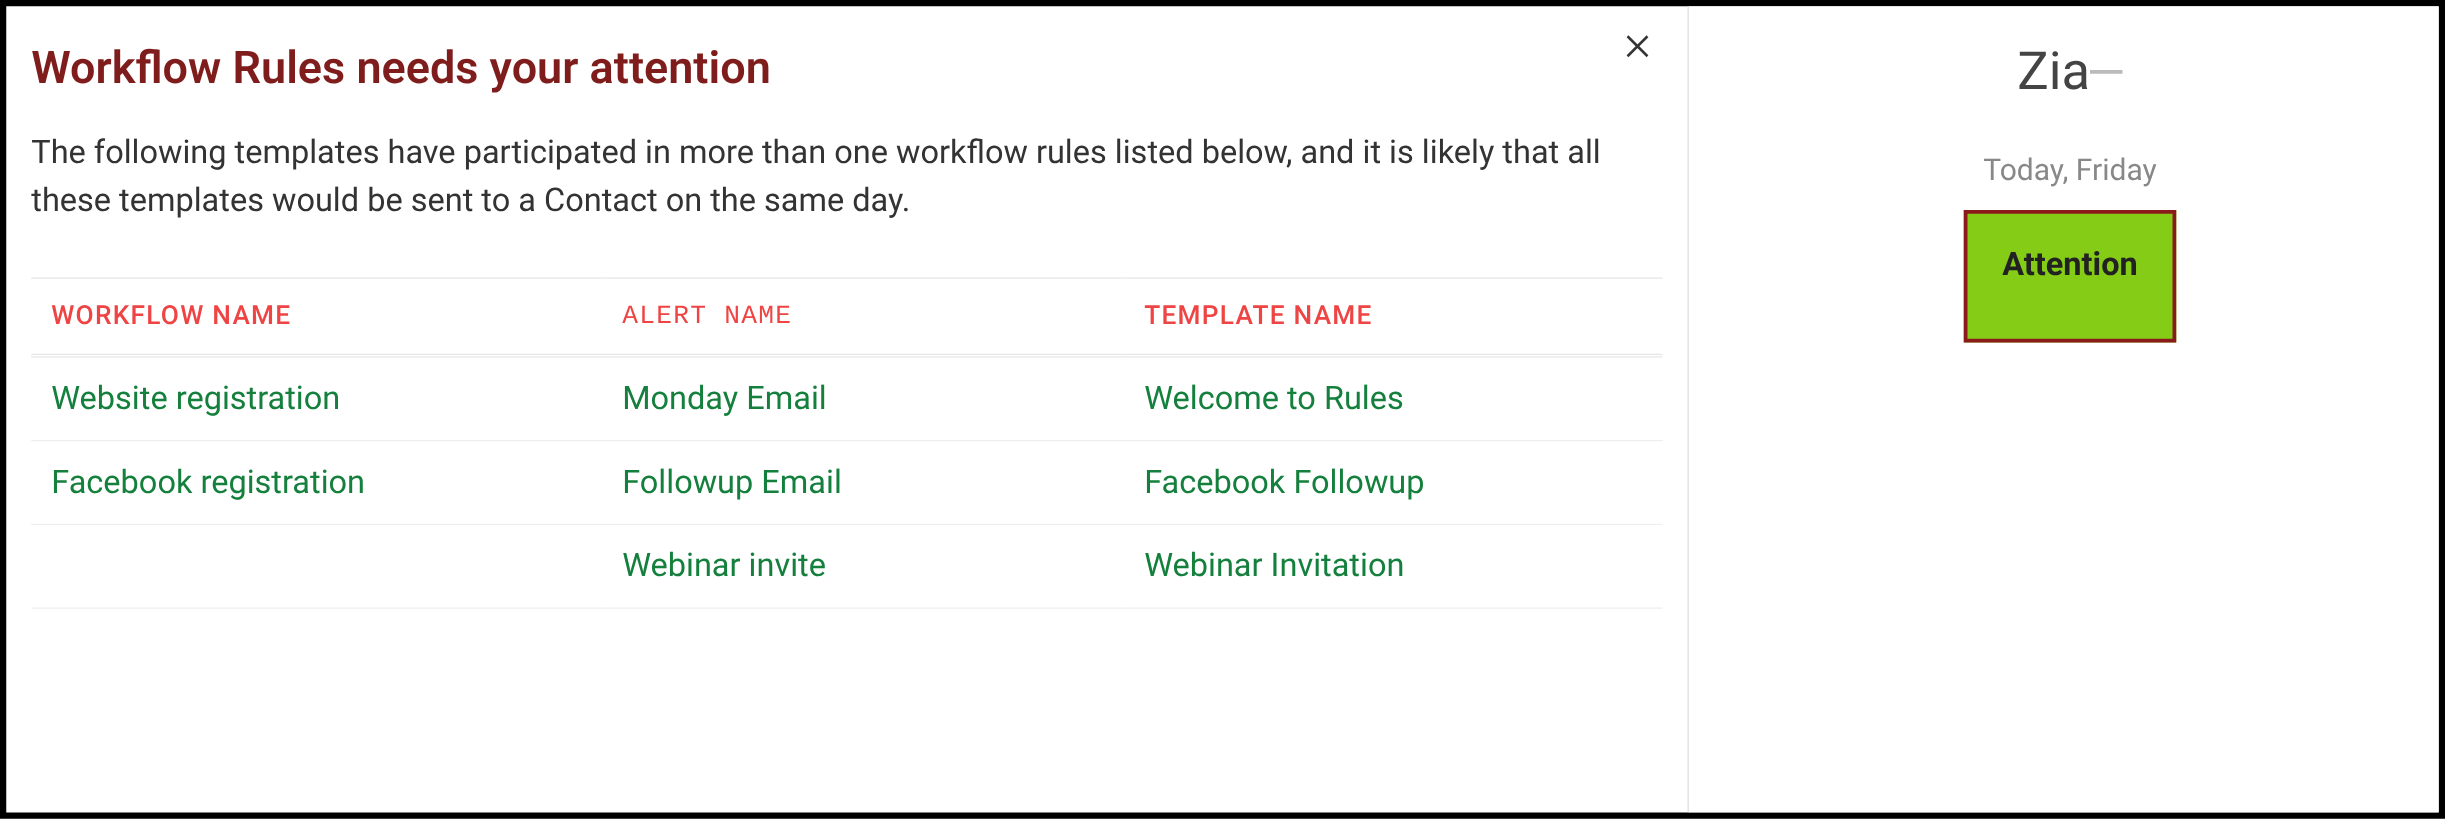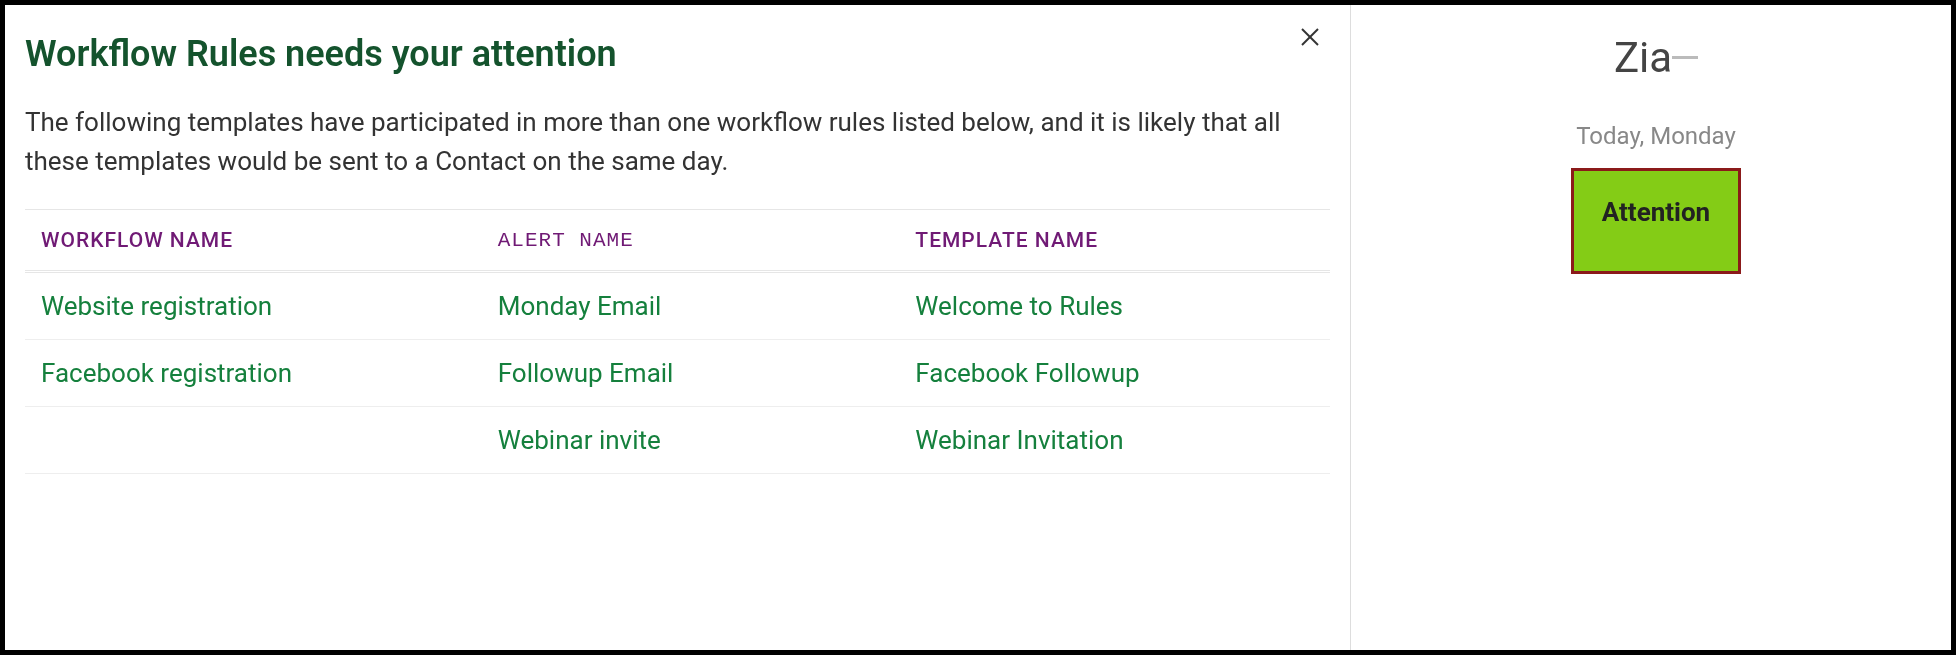--- a/index.html
+++ b/index.html
@@ -29,39 +29,39 @@
       cursor: pointer;
       font-size: 28px;
       line-height: 1;
       color: #333;
       background: none;
       border: none;
     }
     .main-title {
       font-size: 36px;
       font-weight: 600;
-      color: #14532d;
+      color: #7f1d1d;
       margin-bottom: 28px;
     }
     .main-desc {
       font-size: 26px;
       color: #333;
       line-height: 1.5;
-      margin-bottom: 28px;
+      margin-bottom: 41px;
     }
     .table {
       width: 100%;
       border-collapse: collapse;
     }
     .table thead th {
       text-align: left;
       font-size: 21px;
       font-weight: 500;
       letter-spacing: 1px;
-      color: #701a75;
+      color: #ef4444;
       padding: 18px 16px;
       border-top: 1px solid #e6e6e6;
       border-bottom: 3px double #e6e6e6;
     }
     .table tbody td {
       font-size: 26px;
       padding: 18px 16px;
       border-bottom: 1px solid #eee;
       vertical-align: top;
     }
@@ -162,17 +162,17 @@
       </tr>
     </tbody>
   </table>
 </div>
 
 <div class="side-panel">
   <div class="side-header">
     <div class="side-title">Zia</div>
     <div class="minimize"></div>
   </div>
-  <div class="side-date">Today, Monday</div>
+  <div class="side-date">Today, Friday</div>
   <div class="attention-card">
     <div class="attention-title">Attention</div>
   </div>
 </div>
 
 </body></html>

